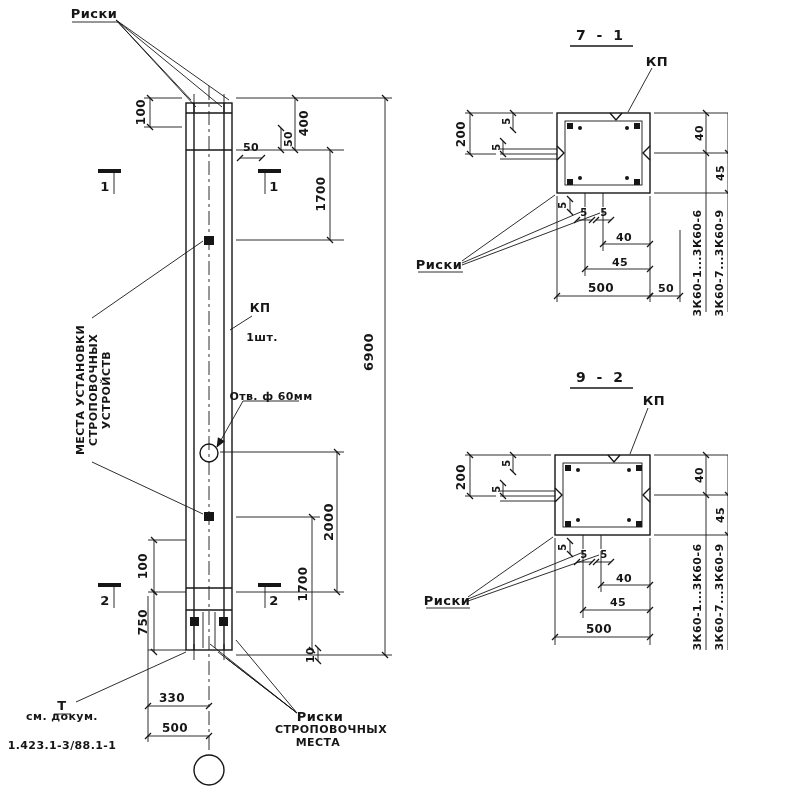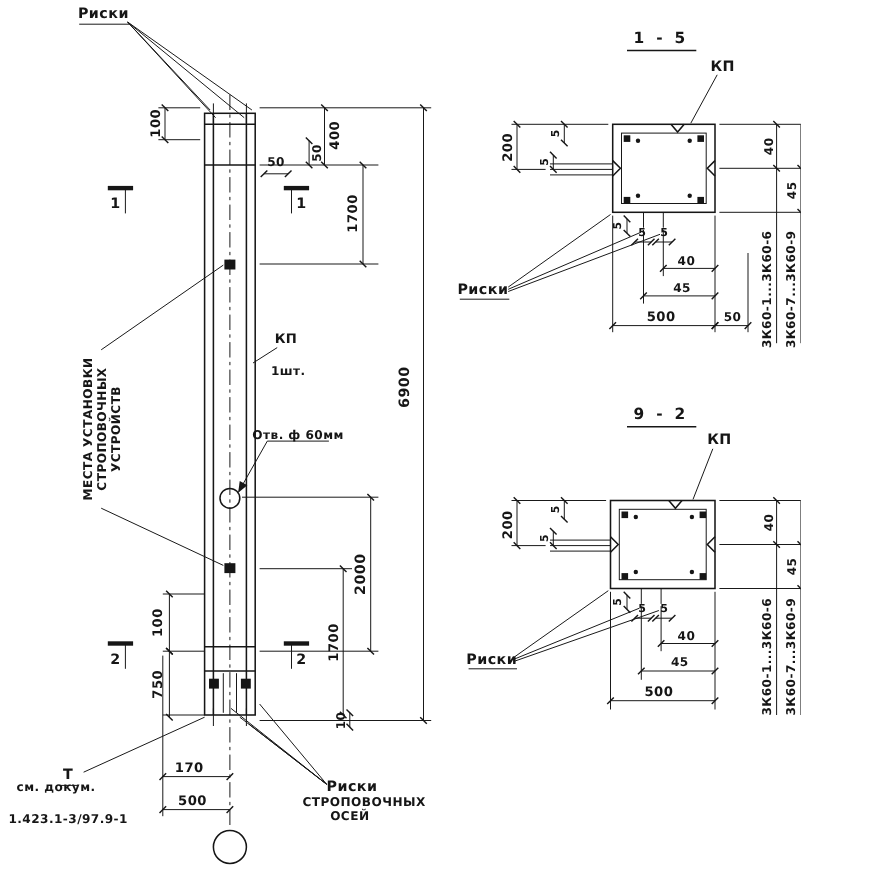--- a/index.html
+++ b/index.html
@@ -243,30 +243,30 @@
 <span class="lbl s11" style="left:262px;top:337px">1шт.</span>
 <span class="lbl s11" style="left:271px;top:396px">Отв. ф 60мм</span>
 <span class="lbl v s11" style="left:80px;top:390px">МЕСТА УСТАНОВКИ</span>
 <span class="lbl v s11" style="left:93px;top:390px">СТРОПОВОЧНЫХ</span>
 <span class="lbl v s11" style="left:106px;top:390px">УСТРОЙСТВ</span>
 <span class="lbl v s13" style="left:328px;top:522px">2000</span>
 <span class="lbl v" style="left:143px;top:566px">100</span>
 <span class="lbl v" style="left:143px;top:622px">750</span>
 <span class="lbl v" style="left:303px;top:584px">1700</span>
 <span class="lbl v s11" style="left:310px;top:655px">10</span>
-<span class="lbl" style="left:172px;top:698px">170</span>
+<span class="lbl" style="left:172px;top:698px">330</span>
 <span class="lbl" style="left:175px;top:728px">500</span>
 <span class="lbl s13" style="left:320px;top:716px">Риски</span>
 <span class="lbl s11" style="left:331px;top:729px">СТРОПОВОЧНЫХ</span>
-<span class="lbl s11" style="left:318px;top:742px">ОСЕЙ</span>
+<span class="lbl s11" style="left:318px;top:742px">МЕСТА</span>
 <span class="lbl s13" style="left:62px;top:705px">Т</span>
-<span class="lbl s11" style="left:51px;top:716px">см. докум.</span>
-<span class="lbl s11" style="left:62px;top:745px">1.423.1-3/97.9-1</span>
-
-<span class="lbl title" style="left:601px;top:35px">1 - 5</span>
+<span class="lbl s11" style="left:62px;top:716px">см. докум.</span>
+<span class="lbl s11" style="left:62px;top:745px">1.423.1-3/88.1-1</span>
+
+<span class="lbl title" style="left:601px;top:35px">7 - 1</span>
 <span class="lbl s13" style="left:657px;top:61px">КП</span>
 <span class="lbl v" style="left:461px;top:134px">200</span>
 <span class="lbl v s10" style="left:506px;top:121px">5</span>
 <span class="lbl v s10" style="left:496px;top:147px">5</span>
 <span class="lbl v s10" style="left:562px;top:205px">5</span>
 <span class="lbl s10" style="left:584px;top:212px">5</span>
 <span class="lbl s10" style="left:604px;top:212px">5</span>
 <span class="lbl v s11" style="left:699px;top:133px">40</span>
 <span class="lbl v s11" style="left:720px;top:173px">45</span>
 <span class="lbl v s13" style="left:750px;top:152px">400</span>

